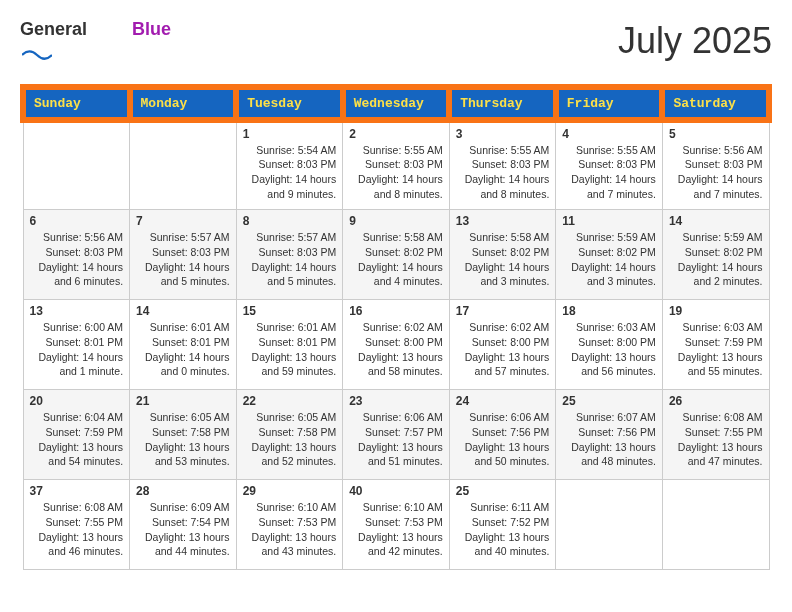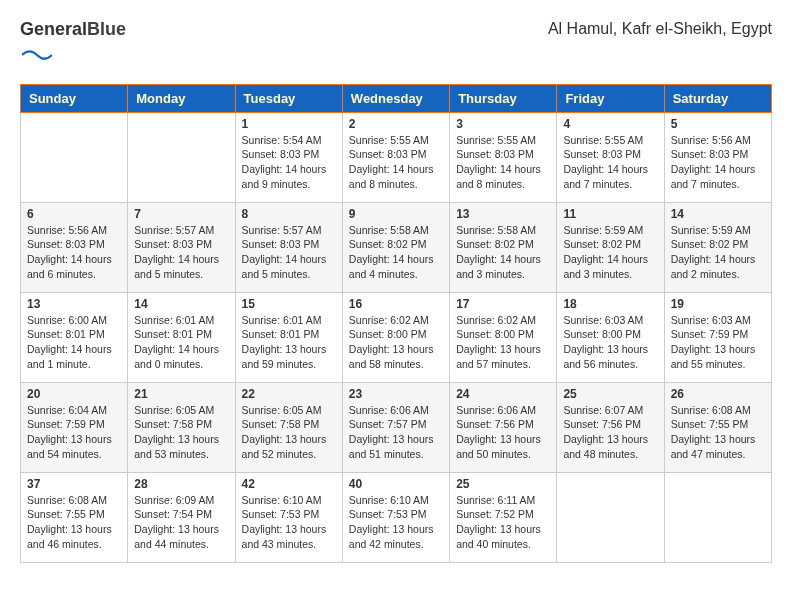--- a/index.html
+++ b/index.html
@@ -19,21 +19,21 @@
     .logo {
       display: flex;
       align-items: center;
     }
     .logo-text {
       font-size: 18px;
       font-weight: bold;
       line-height: 1.1;
     }
     .logo-general { color: #333; margin-top: 8px; }
-    .logo-blue { color: #404040; }
+    .logo-blue { color: #a21caf; margin-left: 45px; }
     .logo-icon {
       width: 30px;
       height: 30px;
       margin-left: 2px;
     }
     .title-block {
       text-align: right;
     }
     .month-title {
       font-size: 36px;
@@ -43,43 +43,45 @@
     .location-title {
       font-size: 16px;
       color: #333;
     }
     table {
       width: 100%;
       border-collapse: collapse;
     }
     thead th {
       background-color: #1565c0;
-      color: #fef9c3;
+      color: #fde047;
       padding: 6px 8px;
       font-size: 13px;
       text-align: left;
-      border: 1px solid #f97316;
+      border: 6px solid #f97316;
+      font-family: Liberation Mono, monospace;
     }
     td {
       border: 1px solid #ccc;
       vertical-align: top;
       padding: 4px 6px;
       font-size: 10.5px;
       color: #333;
       width: 14.28%;
       height: 90px;
     }
     .day-number {
       font-weight: bold;
       font-size: 12px;
       display: block;
       margin-bottom: 2px;
     }
     .day-info {
       line-height: 1.4;
+      text-align: right;
     }
     td.empty {
       background: #f9f9f9;
     }
     tr:nth-child(odd) td {
       background-color: #fff;
     }
     tr:nth-child(even) td {
       background-color: #f5f5f5;
     }
@@ -96,21 +98,21 @@
       <div class="logo-text">
         <span class="logo-general">General</span><span class="logo-blue">Blue</span>
       </div>
       
       <svg class="logo-icon" viewBox="0 0 40 20">
         <path d="M0,10 Q10,0 20,10 Q30,20 40,10" fill="none" stroke="#1565c0" stroke-width="3"></path>
       </svg>
     </div>
   </div>
   <div class="title-block">
-    <div class="location-title">Al Hamul, Kafr el-Sheikh, Egypt</div>
+    <div class="month-title">July 2025</div>
   </div>
 </div>
 
 <table>
   <thead>
     <tr>
       <th>Sunday</th>
       <th>Monday</th>
       <th>Tuesday</th>
       <th>Wednesday</th>
@@ -349,21 +351,21 @@
         </td>
         <td>
           <span class="day-number">28</span>
 <div class="day-info">
   Sunrise: 6:09 AM<br>
   Sunset: 7:54 PM<br>
   Daylight: 13 hours and 44 minutes.
 </div>
         </td>
         <td>
-          <span class="day-number">42</span>
+          <span class="day-number">29</span>
 <div class="day-info">
   Sunrise: 6:10 AM<br>
   Sunset: 7:53 PM<br>
   Daylight: 13 hours and 43 minutes.
 </div>
         </td>
         <td>
           <span class="day-number">40</span>
 <div class="day-info">
   Sunrise: 6:10 AM<br>

